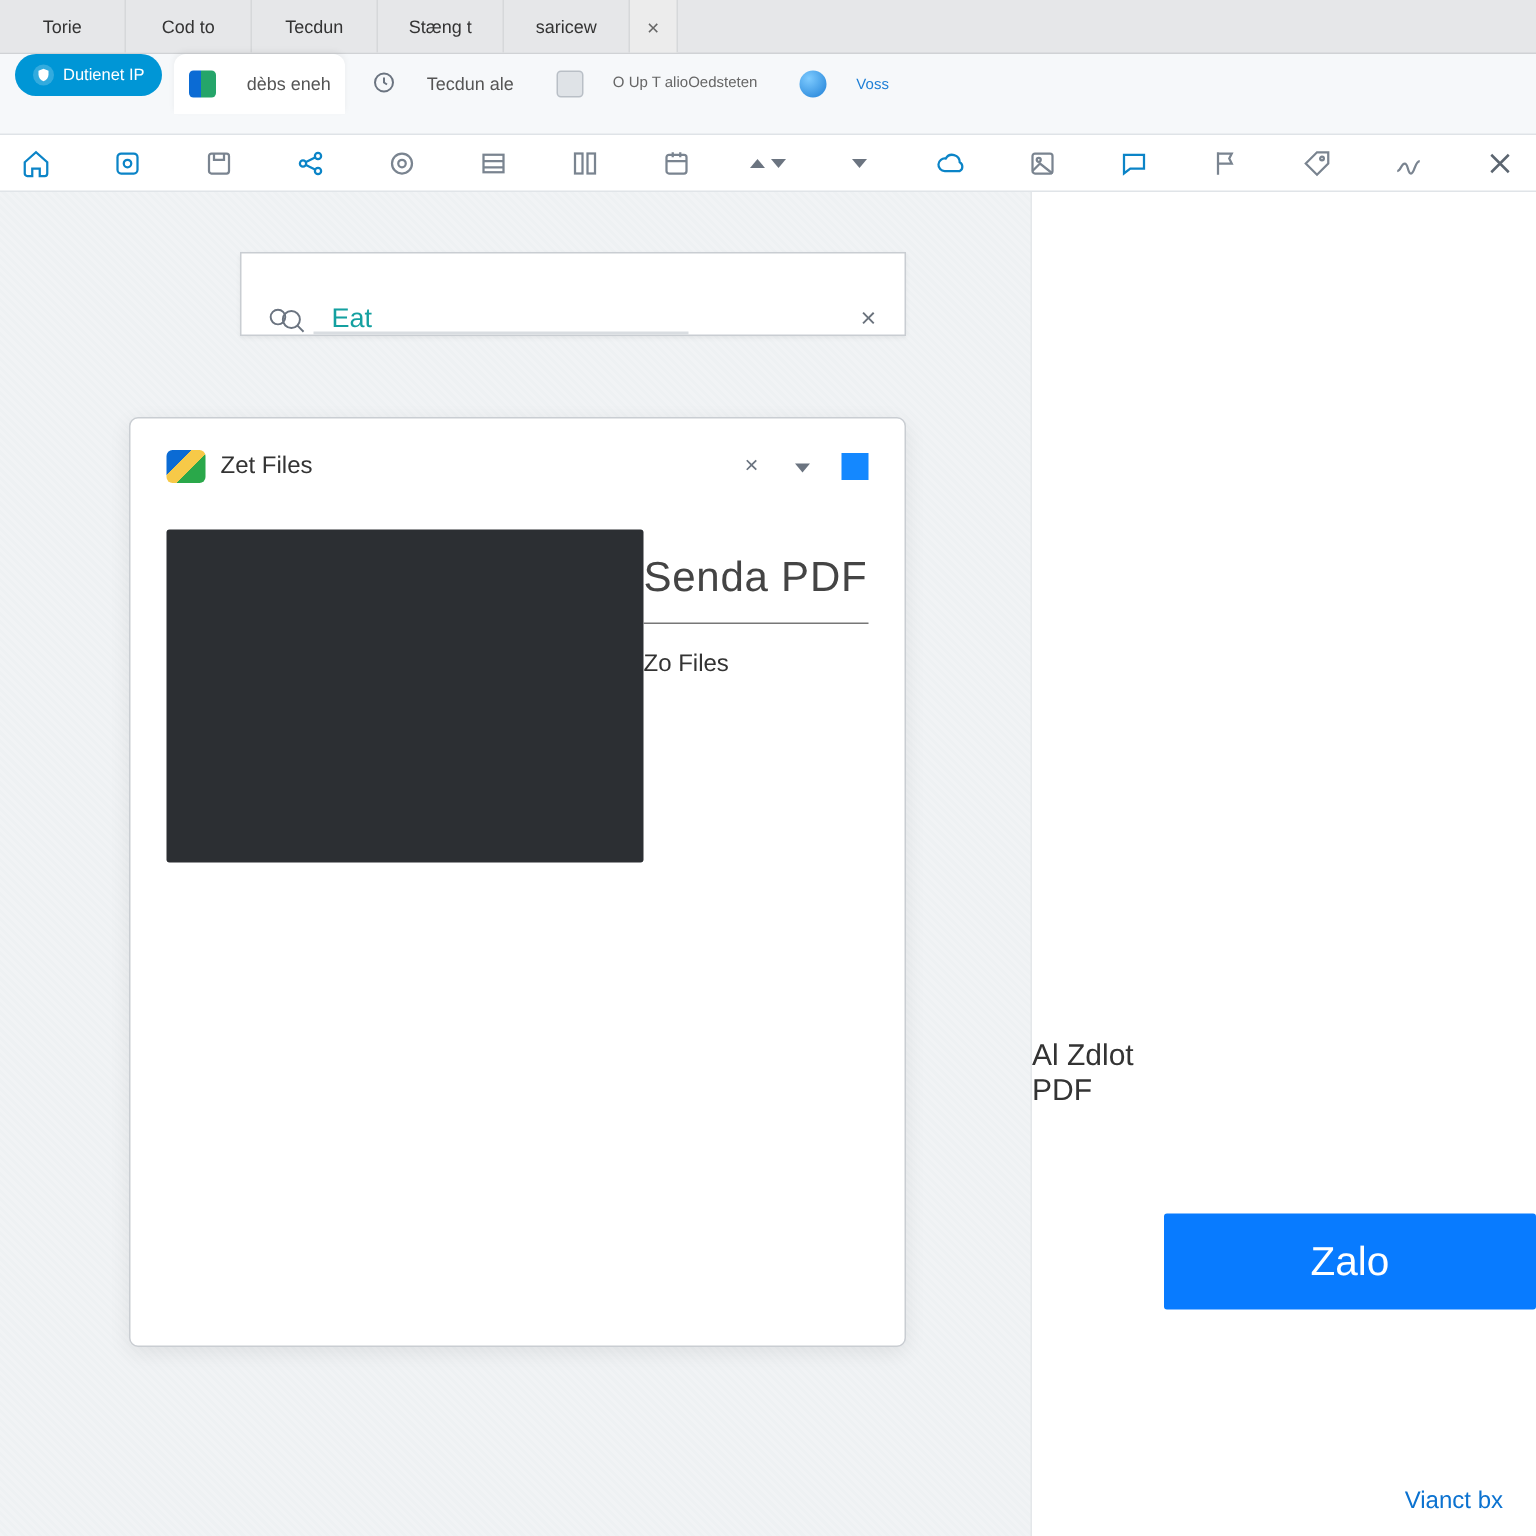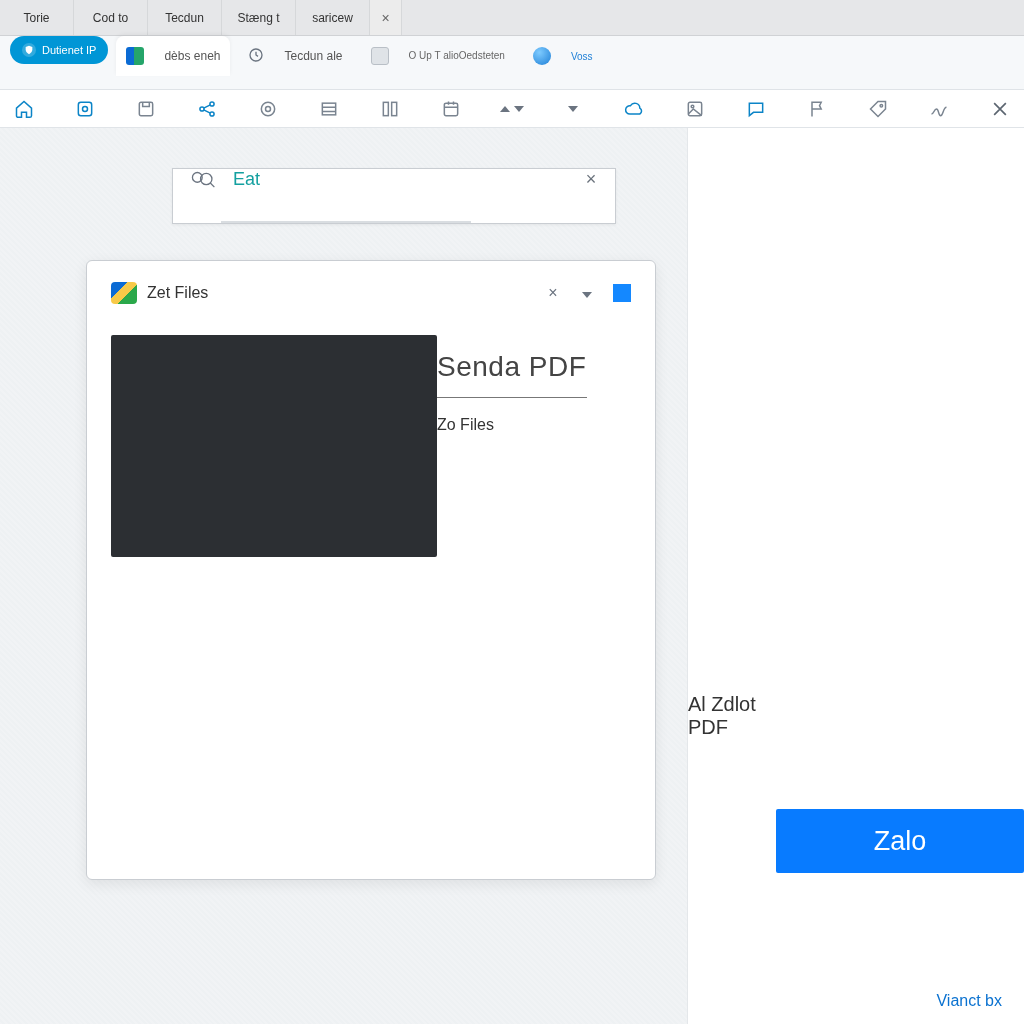--- a/index.html
+++ b/index.html
@@ -8,21 +8,21 @@
     background:
       repeating-linear-gradient(45deg, #f1f3f5 0 2px, #eef1f3 2px 4px);
   }
 
   
   .win-tabs {
     height: 36px; background: #e6e7e9; display: flex; align-items: stretch;
     border-bottom: 1px solid #d0d2d5;
   }
   .win-tab {
-    width: 74px; display:flex; align-items:center; justify-content:center;
+    width: 84px; display:flex; align-items:center; justify-content:center;
     font-size: 12px; color:#333; border-right:1px solid #d6d8da;
     background:#e6e7e9; cursor:default;
   }
   .win-tab.close { width:32px; background:#ececec; color:#666; font-size:14px; }
 
   
   .app-row {
     height: 54px; background:#f6f8fa; display:flex; align-items:flex-start;
     padding: 0 10px; gap:8px; border-bottom:1px solid #dfe3e7;
   }
@@ -67,37 +67,37 @@
     color:#fff; font-size:27px; font-weight:500; display:flex;
     align-items:center; justify-content:center; border-radius:2px;
     cursor:pointer;
   }
   .right-col .footer-link {
     position:absolute; bottom:14px; right:22px; color:#0b72d0; font-size:16px;
   }
 
   
   .search-wrap {
-    position:absolute; top:40px; left:172px; width:444px;
+    position:absolute; top:40px; left:160px; width:444px;
     background:#fff; border:1px solid #c9cdd2;
-    height:56px; display:flex; align-items:flex-start;
+    height:56px; display:flex; align-items:flex-end;
     box-shadow:0 1px 3px rgba(0,0,0,.06);
   }
   .search-wrap .lead { width:60px; display:flex; justify-content:center; color:#6b7480; }
   .search-wrap input {
     border:none; outline:none; flex:1; font-size:18px; color:#14a0a0;
     background:transparent;
   }
   .search-wrap input::placeholder { color:#14a0a0; }
   .search-wrap .clear { width:48px; text-align:center; color:#6a727c; font-size:18px; cursor:pointer; }
   .search-underline { position:absolute; left:48px; bottom:0; width:250px; height:2px; background:#d9dde1; }
 
   
   .card {
-    position:absolute; top:132px; left:86px; width:570px; height:620px;
+    position:absolute; top:150px; left:86px; width:518px; height:620px;
     background:#fff; border:1px solid #c9cdd2; border-radius:6px;
     box-shadow:0 4px 14px rgba(0,0,0,.08);
     padding:18px 24px;
   }
   .card-header { display:flex; align-items:center; height:28px; }
   .card-header .logo { width:26px; height:22px; border-radius:4px;
      background:linear-gradient(135deg,#0b6bd4 35%,#f7c948 35% 60%,#2aa84a 60%); margin-right:10px; }
   .card-header .hname { font-size:16px; color:#333; }
   .card-header .spacer { flex:1; }
   .card-header .hbtn { width:24px; text-align:center; color:#6b7480; font-size:16px; margin-left:10px; cursor:pointer;}

